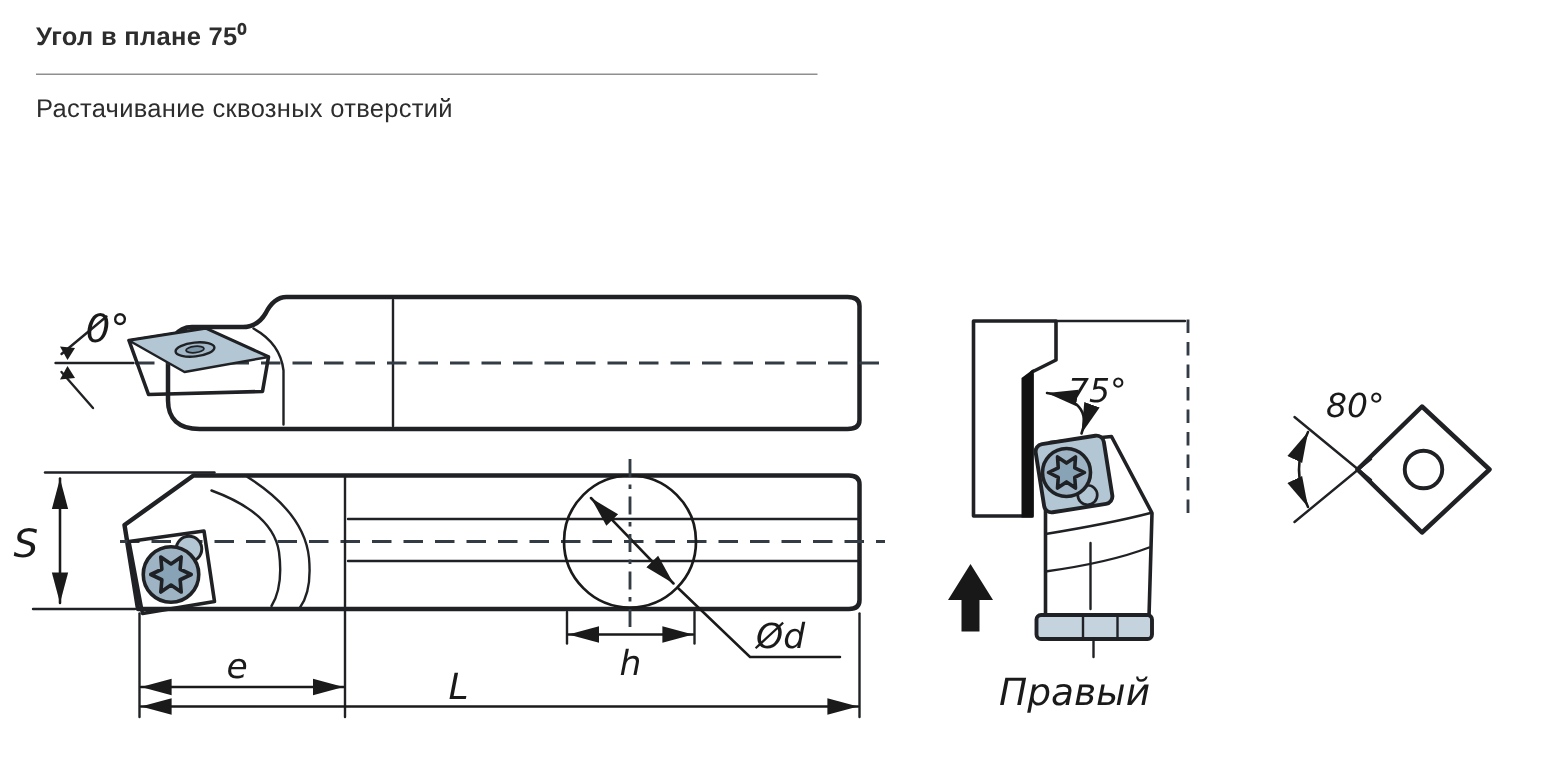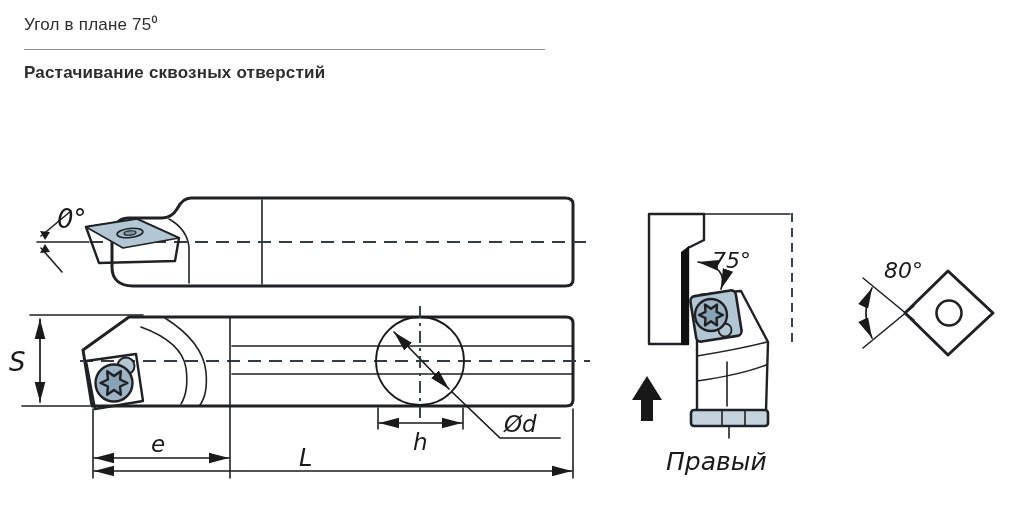--- a/index.html
+++ b/index.html
@@ -1,20 +1,20 @@
 <!DOCTYPE html>
 <html><head>
 <meta charset="utf-8">
 <style>
   html,body{margin:0;padding:0;background:#ffffff;}
   .stage{position:relative;width:1033px;height:517px;background:#ffffff;overflow:hidden;
          font-family:"Liberation Sans",sans-serif;}
-  .hdr-title{position:absolute;left:24px;top:12px;font-size:17px;font-weight:400;color:#2d2d2d;letter-spacing:.2px;}
+  .hdr-title{position:absolute;left:24px;top:12px;font-size:17px;font-weight:700;color:#2d2d2d;letter-spacing:.2px;}
   .hdr-rule{position:absolute;left:24px;top:49px;width:521px;height:0;border-top:1.5px solid #8f8f8f;}
-  .hdr-sub{position:absolute;left:24px;top:63px;font-size:17px;font-weight:700;color:#2d2d2d;letter-spacing:.2px;}
+  .hdr-sub{position:absolute;left:24px;top:63px;font-size:17px;font-weight:400;color:#2d2d2d;letter-spacing:.2px;}
   svg{position:absolute;left:0;top:0;}
   .thick{fill:none;stroke:#1f2124;stroke-width:3;stroke-linejoin:round;stroke-linecap:round;}
   .med{fill:none;stroke:#1f2124;stroke-width:2.4;stroke-linejoin:round;stroke-linecap:round;}
   .thin{fill:none;stroke:#1f2124;stroke-width:1.6;stroke-linecap:round;}
   .dim{fill:none;stroke:#1a1a1a;stroke-width:1.7;stroke-linecap:round;}
   .cl{fill:none;stroke:#333c44;stroke-width:1.9;}
   .lbl{fill:#1a1a1a;font-family:"DejaVu Sans",sans-serif;font-style:italic;}
 </style>
 </head>
 <body>

